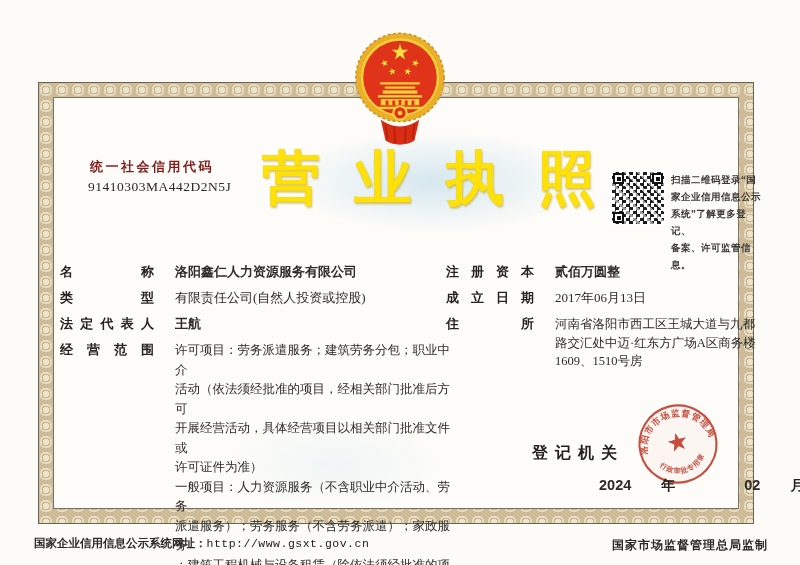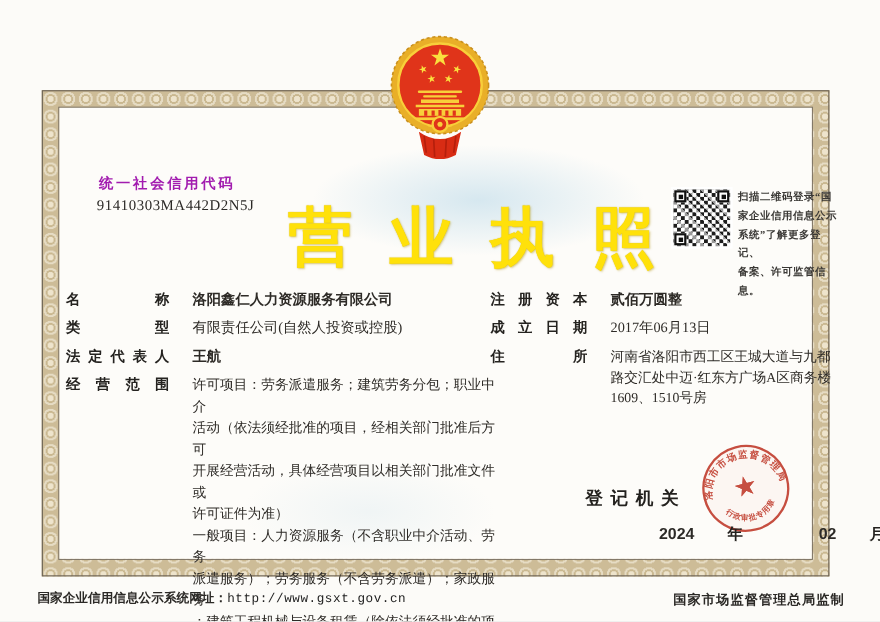--- a/index.html
+++ b/index.html
@@ -21,29 +21,28 @@
   .frame::after{content:"";position:absolute;inset:0;border:1px solid #7a7163;}
   .frame-inner-fill{position:absolute;left:54px;top:98px;width:684px;height:410px;background:#fdfcf9;}
   
   .wash-title{position:absolute;left:225px;top:112px;width:420px;height:140px;
     background:radial-gradient(closest-side,rgba(150,198,224,.38),rgba(150,198,224,0) 72%);}
   .wash-bottom{position:absolute;left:170px;top:400px;width:330px;height:130px;
     background:radial-gradient(closest-side,rgba(160,200,220,.14),rgba(160,200,220,0) 70%);}
   
   .emblem{position:absolute;left:352px;top:25px;width:96px;height:126px;}
   
-  .credit-label{position:absolute;left:90px;top:158px;font-size:13px;font-weight:bold;letter-spacing:2.5px;color:#a21caf;}
+  .credit-label{position:absolute;left:90px;top:158px;font-size:13px;font-weight:bold;letter-spacing:2.5px;color:#7f1d1d;}
   .credit-code{position:absolute;left:88px;top:179px;font-size:13.5px;letter-spacing:.5px;color:#2b2926;}
   .doc-title{
     position:absolute;left:228px;top:140px;width:364px;text-align:center;
     font-family:"Liberation Sans",sans-serif;font-weight:bold;
     font-size:58px;letter-spacing:34px;padding-left:34px;box-sizing:border-box;
     color:#ffe10a;text-shadow:0 0 1px #d8ba00,1px 1.5px 2px rgba(170,140,0,.45);
     white-space:nowrap;
-    margin-top:37px;
   }
   
   .qr{position:absolute;left:612px;top:172px;width:52px;height:52px;
     background:
       repeating-linear-gradient(45deg,rgba(255,255,255,.55) 0 3px,rgba(255,255,255,0) 3px 9px),
       conic-gradient(#1d1d1d 25%,#fff 0 50%,#1d1d1d 0 75%,#fff 0) 0 0/7px 7px;
     outline:2px solid #fff;}
   .qr i{position:absolute;width:11px;height:11px;border:2px solid #111;background:#fff;box-sizing:border-box;}
   .qr i::after{content:"";position:absolute;inset:1.5px;background:#111;}
   .qr .tl{left:1px;top:1px}.qr .tr{right:1px;top:1px}.qr .bl{left:1px;bottom:1px}

